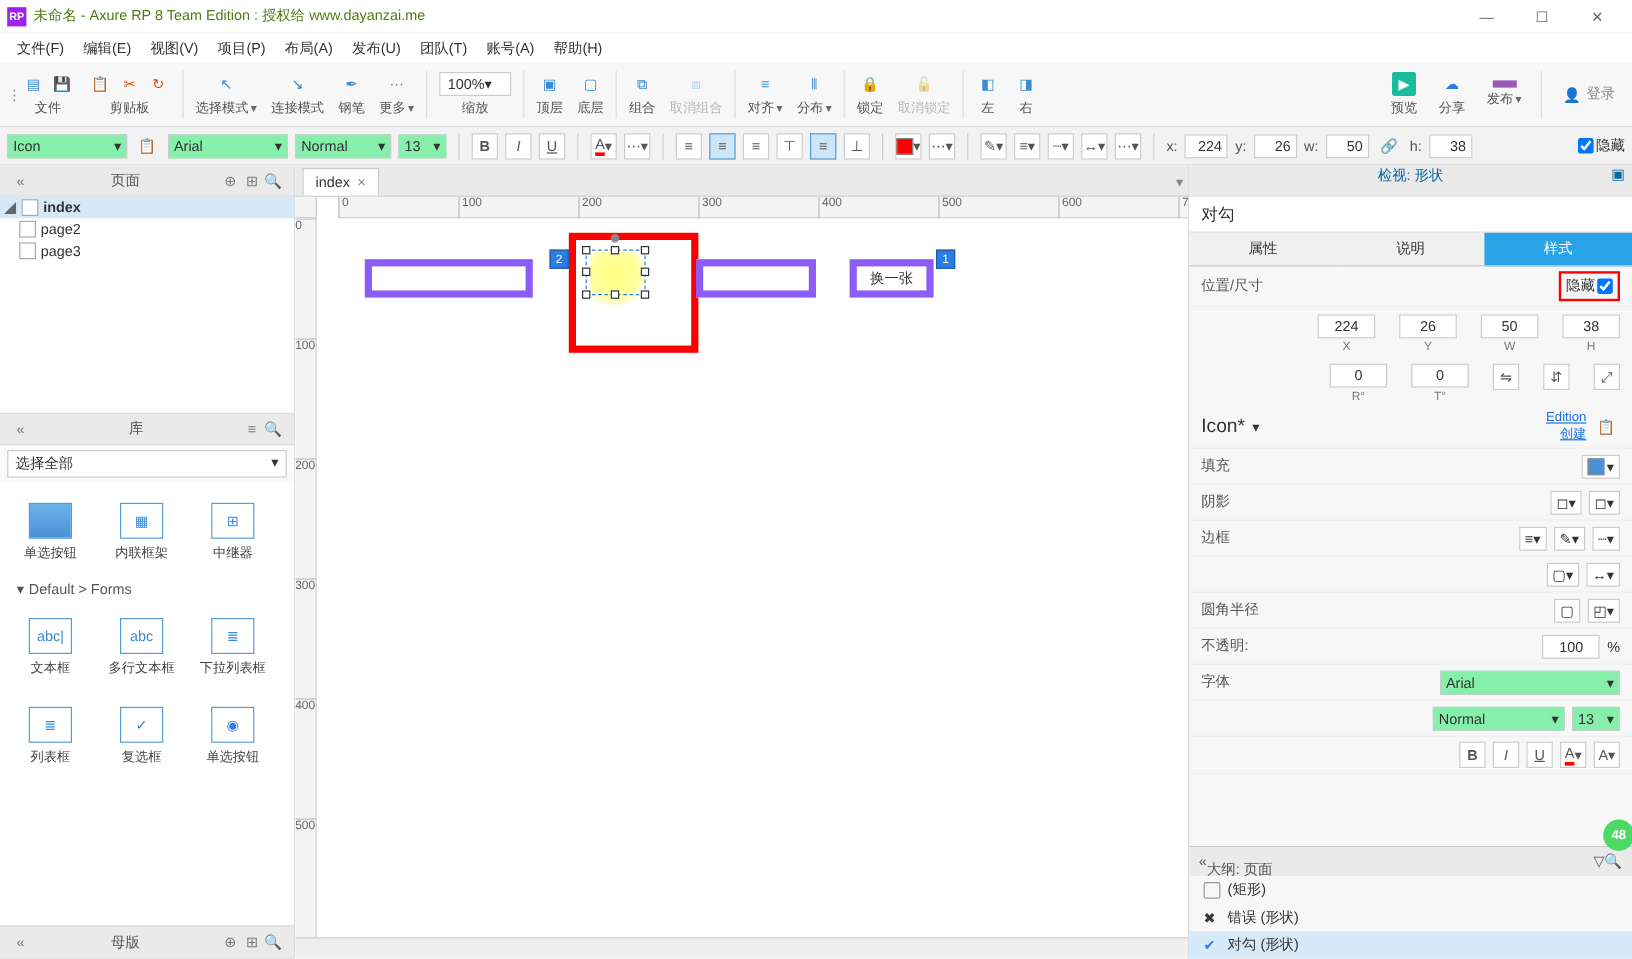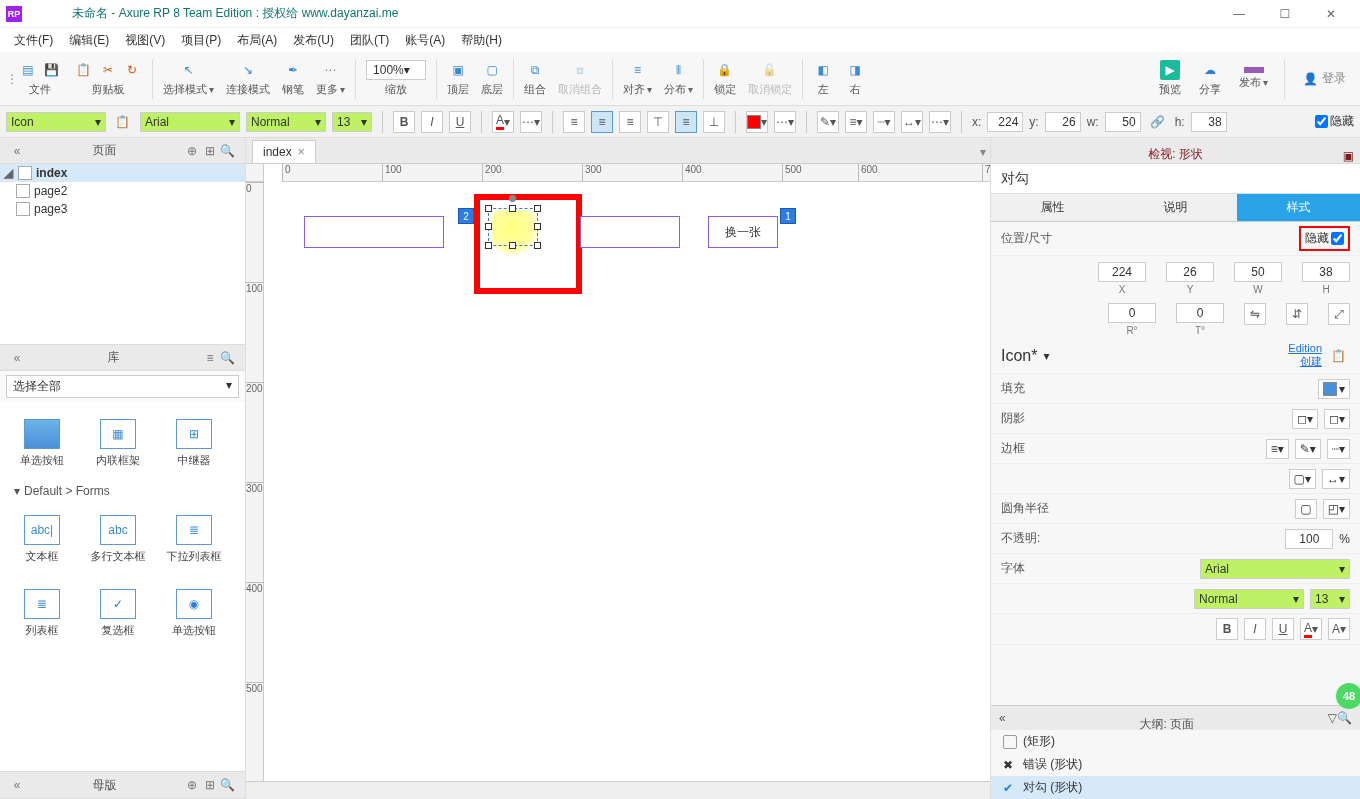--- a/index.html
+++ b/index.html
@@ -1,41 +1,41 @@
 <!DOCTYPE html>
 <html><head>
 <meta charset="utf-8">
 <style>
 * { box-sizing: border-box; margin: 0; padding: 0; font-family: "Microsoft YaHei", Arial, sans-serif; font-size: 12px; }
 body { background: #fff; width: 1360px; height: 799px; overflow: hidden; color: #333; }
 
 
 .titlebar { height: 28px; background: #fff; display: flex; align-items: center; padding: 0 6px; border-bottom: 1px solid #eee;}
 .titlebar .app-icon { width: 16px; height: 16px; background: #a020f0; margin-right: 6px; display:flex;align-items:center;justify-content:center;color:#fff;font-size:9px;font-weight:bold;}
-.titlebar .title { color: #0f766e; flex: 1; margin-left: 44px; }
+.titlebar .title { color: #4d7c0f; flex: 1; }
 .titlebar .win-btn { width: 46px; height: 28px; text-align: center; line-height: 28px; color: #666; }
 
 
 .menubar { height: 24px; background: #fff; display: flex; align-items: center; padding: 0 8px; gap: 4px; }
 .menubar .mi { padding: 2px 6px; color: #333; }
 
 
 .toolbar { height: 54px; background: #f7f7f7; border-bottom: 1px solid #ddd; display: flex; align-items: center; padding: 0 6px; }
 .tb-group { display: flex; flex-direction: column; align-items: center; padding: 2px 6px; gap:2px; }
 .tb-icons { display: flex; gap: 4px; align-items:center;}
 .tb-icon { width: 20px; height: 20px; display: inline-flex; align-items:center; justify-content:center; color:#3b8bd4; }
 .tb-label { font-size: 11px; color: #555; }
 .tb-sep { width: 1px; height: 40px; background: #ddd; margin: 0 4px; }
 .tb-zoom { border:1px solid #ccc; padding:2px 6px; background:#fff; width:60px; display:flex; }
 .tb-right { margin-left:auto; display:flex; align-items:center; gap:6px;}
 .login-btn { display:flex; align-items:center; gap:4px; color:#888; padding:2px 8px;}
 
 
 .formatbar { height: 32px; background: #f2f2f2; border-bottom: 1px solid #ddd; display:flex; align-items:center; padding:0 6px; gap:6px;}
-.fb-combo { border:1px solid #ccc; background:#bef264; padding:2px 4px; display:flex; align-items:center; justify-content:space-between;}
+.fb-combo { border:1px solid #ccc; background:#86efac; padding:2px 4px; display:flex; align-items:center; justify-content:space-between;}
 .fb-btn { width:22px; height:22px; border:1px solid transparent; display:inline-flex; align-items:center; justify-content:center; color:#555; border:1px solid #ccc; background:#fff;}
 .fb-btn.flat { border:1px solid transparent; background:transparent;}
 .fb-btn.active { background:#cde6f7; border:1px solid #5b9bd5;}
 .color-swatch { width:14px; height:14px; border:1px solid #888; display:inline-block;}
 .fb-num { width:36px; border:1px solid #ccc; background:#fff; padding:2px 4px; text-align:right;}
 .fb-label { color:#555;}
 .fb-check { display:flex; align-items:center; gap:2px;}
 .fb-sep { width:1px; height:22px; background:#ccc; margin:0 4px;}
 
 
@@ -63,49 +63,49 @@
 .canvas-col { flex:1; display:flex; flex-direction:column; background:#fff;}
 .tabstrip { height:26px; background:#eaeaea; display:flex; align-items:flex-end; padding-left:6px; border-bottom:1px solid #ccc;}
 .tab { background:#fff; border:1px solid #ccc; border-bottom:none; padding:4px 10px; display:flex; align-items:center; gap:6px;}
 .tab .x { color:#888;}
 .ruler-h { height:18px; background:#f4f4f4; border-bottom:1px solid #ccc; position:relative; margin-left:18px;}
 .ruler-h .tick { position:absolute; top:0; height:18px; border-left:1px solid #bbb; font-size:10px; color:#666; padding-left:2px;}
 .canvas-wrap { flex:1; display:flex; overflow:hidden;}
 .ruler-v { width:18px; background:#f4f4f4; border-right:1px solid #ccc; position:relative;}
 .ruler-v .tick { position:absolute; left:0; width:18px; border-top:1px solid #bbb; font-size:10px; color:#666; writing-mode:horizontal-tb;}
 .stage { flex:1; position:relative; background:#fff; overflow:auto;}
-.shape { position:absolute; border:1px solid #8b5cf6; background:#fff;}
+.shape { position:absolute; border:6px solid #8b5cf6; background:#fff;}
 .shape.sel { border:1px solid #3b8bd5;}
 .handles div { position:absolute; width:7px; height:7px; background:#fff; border:1px solid #333;}
 .note-badge { position:absolute; width:16px; height:16px; background:#2a7de1; color:#fff; font-size:10px; display:flex; align-items:center; justify-content:center; border:1px solid #1a5bb0;}
 .red-box { position:absolute; border:6px solid red;}
 .yellow-blob { position:absolute; background: radial-gradient(circle at 40% 40%, #ffff80, #ffffa0 50%, rgba(255,255,160,0) 70%);}
 .canvas-scroll { height:18px; background:#eee; border-top:1px solid #ccc;}
 
 
 .right-col { width:370px; border-left:1px solid #ddd; background:#f7f7f7; display:flex; flex-direction:column;}
-.insp-head { height:26px; background:#eaeaea; border-bottom:1px solid #ddd; display:flex; align-items:flex-end; justify-content:center; color:#7f1d1d;}
+.insp-head { height:26px; background:#eaeaea; border-bottom:1px solid #ddd; display:flex; align-items:flex-start; justify-content:center; color:#0369a1;}
 .sel-name { height:30px; display:flex; align-items:center; padding:0 10px; background:#fff; border-bottom:1px solid #ddd; font-size:14px;}
 .insp-tabs { display:flex; height:28px;}
 .insp-tab { flex:1; display:flex; align-items:center; justify-content:center; border-bottom:1px solid #ccc; background:#f0f0f0;}
 .insp-tab.active { background:#29a3e8; color:#fff;}
 .insp-body { flex:1; overflow:auto;}
 .insp-row { display:flex; align-items:center; padding:4px 10px; border-bottom:1px solid #eee; gap:6px; min-height:30px;}
 .insp-row .lbl { width:60px; color:#555;}
 .insp-row .spacer { flex:1;}
 .num-in { width:48px; border:1px solid #ccc; background:#fff; padding:2px 4px; text-align:center;}
 .xy-grid { display:flex; gap:20px; padding:6px 10px 2px; justify-content:flex-end;}
 .xy-grid .col { display:flex; flex-direction:column; align-items:center; gap:2px;}
 .xy-grid .ax { font-size:10px; color:#777;}
 .hide-box { border:2px solid red; padding:2px 4px; display:flex; align-items:center; gap:2px;}
 .drop-btn { border:1px solid #ccc; background:#fff; padding:2px 4px; display:flex; align-items:center; gap:2px;}
 .style-link { color:#1a73e8; text-decoration:underline; font-size:11px;}
 .outline { border-top:1px solid #ccc;}
 .outline-head { height:24px; background:#eaeaea; display:flex; align-items:center; padding:0 8px; color:#555;}
-.outline-head .title { flex:1; text-align:center;margin-top:12px;}
+.outline-head .title { flex:1; text-align:left;margin-top:12px;}
 .outline-item { display:flex; align-items:center; gap:6px; padding:3px 12px;}
 .outline-item.sel { background:#d6e9f8;}
 .outline-item .oi-icon { width:14px; height:14px; border:1px solid #999; border-radius:2px;}
 .green-badge { position:absolute; right:-2px; top:545px; width:26px; height:26px; border-radius:50%; background:#4cd964; color:#fff; display:flex; align-items:center; justify-content:center; font-size:11px; font-weight:bold;}
 .caret::after{content:"▾"; color:#666; font-size:10px; margin-left:2px;}
 </style>
 </head>
 <body>
 
 <div class="titlebar">
@@ -406,21 +406,21 @@
     </div>
     <div style="display:flex;">
       <div style="width:18px;height:18px;background:#f4f4f4;border-right:1px solid #ccc;border-bottom:1px solid #ccc"></div>
       <div class="ruler-h" style="flex:1">
         <div class="tick" style="left:0px">0</div>
         <div class="tick" style="left:100px">100</div>
         <div class="tick" style="left:200px">200</div>
         <div class="tick" style="left:300px">300</div>
         <div class="tick" style="left:400px">400</div>
         <div class="tick" style="left:500px">500</div>
-        <div class="tick" style="left:576px">600</div>
+        <div class="tick" style="left:600px">600</div>
         <div class="tick" style="left:700px">700</div>
       </div>
     </div>
     <div class="canvas-wrap">
       <div class="ruler-v">
         <div class="tick" style="top:0">0</div>
         <div class="tick" style="top:100px">100</div>
         <div class="tick" style="top:200px">200</div>
         <div class="tick" style="top:300px">300</div>
         <div class="tick" style="top:400px">400</div>

